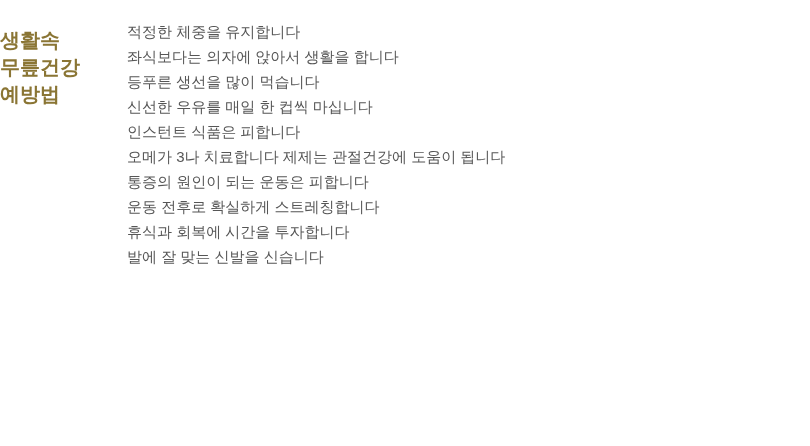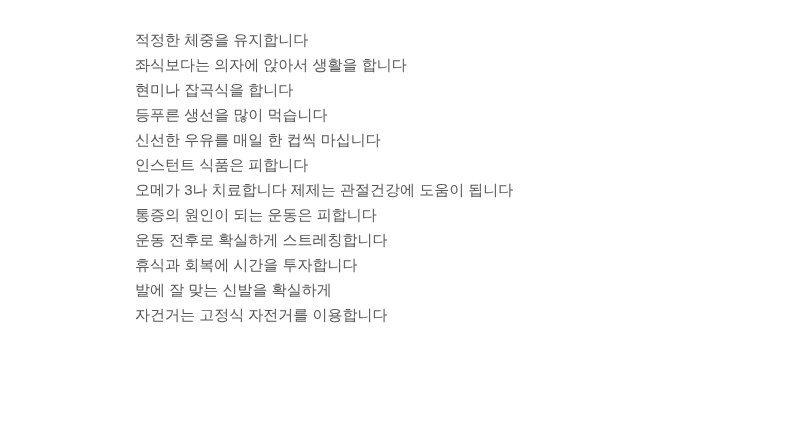--- a/index.html
+++ b/index.html
@@ -24,46 +24,49 @@
       font-size: 20px;
       font-weight: bold;
       line-height: 27px;
       letter-spacing: 0px;
       white-space: nowrap;
     }
     .tips-list {
       position: absolute;
       left: 127px;
       top: 19px;
-      margin: 8px;
+      margin: 0;
       padding: 0;
       list-style: none;
       color: #565656;
       font-size: 15px;
       line-height: 25px;
       white-space: nowrap;
     }
     .tips-list li {
       height: 25px;
     }
   </style>
 </head>
 <body>
 
 <div class="page">
 
+  <div class="title-block">
+    <div>생활속</div>
+    <div>무릎건강</div>
+    <div>예방법</div>
+  </div>
 
   <ul class="tips-list">
     <li>적정한 체중을 유지합니다</li>
     <li>좌식보다는 의자에 앉아서 생활을 합니다</li>
-    <li>현미나 잡곡식을 합니다</li>
     <li>등푸른 생선을 많이 먹습니다</li>
     <li>신선한 우유를 매일 한 컵씩 마십니다</li>
     <li>인스턴트 식품은 피합니다</li>
     <li>오메가 3나 치료합니다 제제는 관절건강에 도움이 됩니다</li>
     <li>통증의 원인이 되는 운동은 피합니다</li>
     <li>운동 전후로 확실하게 스트레칭합니다</li>
     <li>휴식과 회복에 시간을 투자합니다</li>
-    <li>발에 잘 맞는 신발을 확실하게</li>
-    <li>자건거는 고정식 자전거를 이용합니다</li>
+    <li>발에 잘 맞는 신발을 신습니다</li>
   </ul>
 
 </div>
 
 </body></html>

